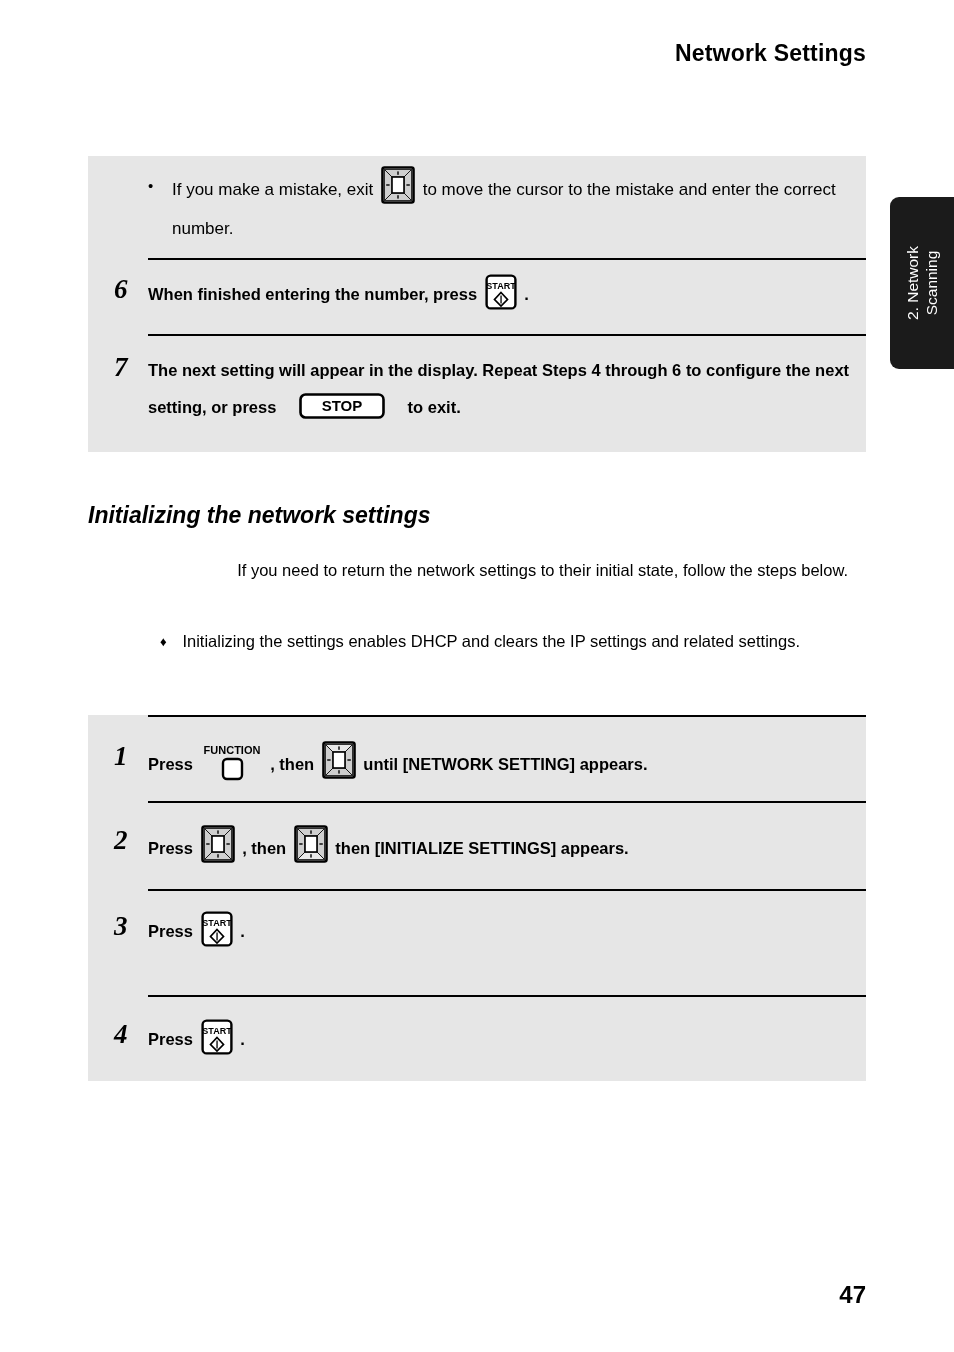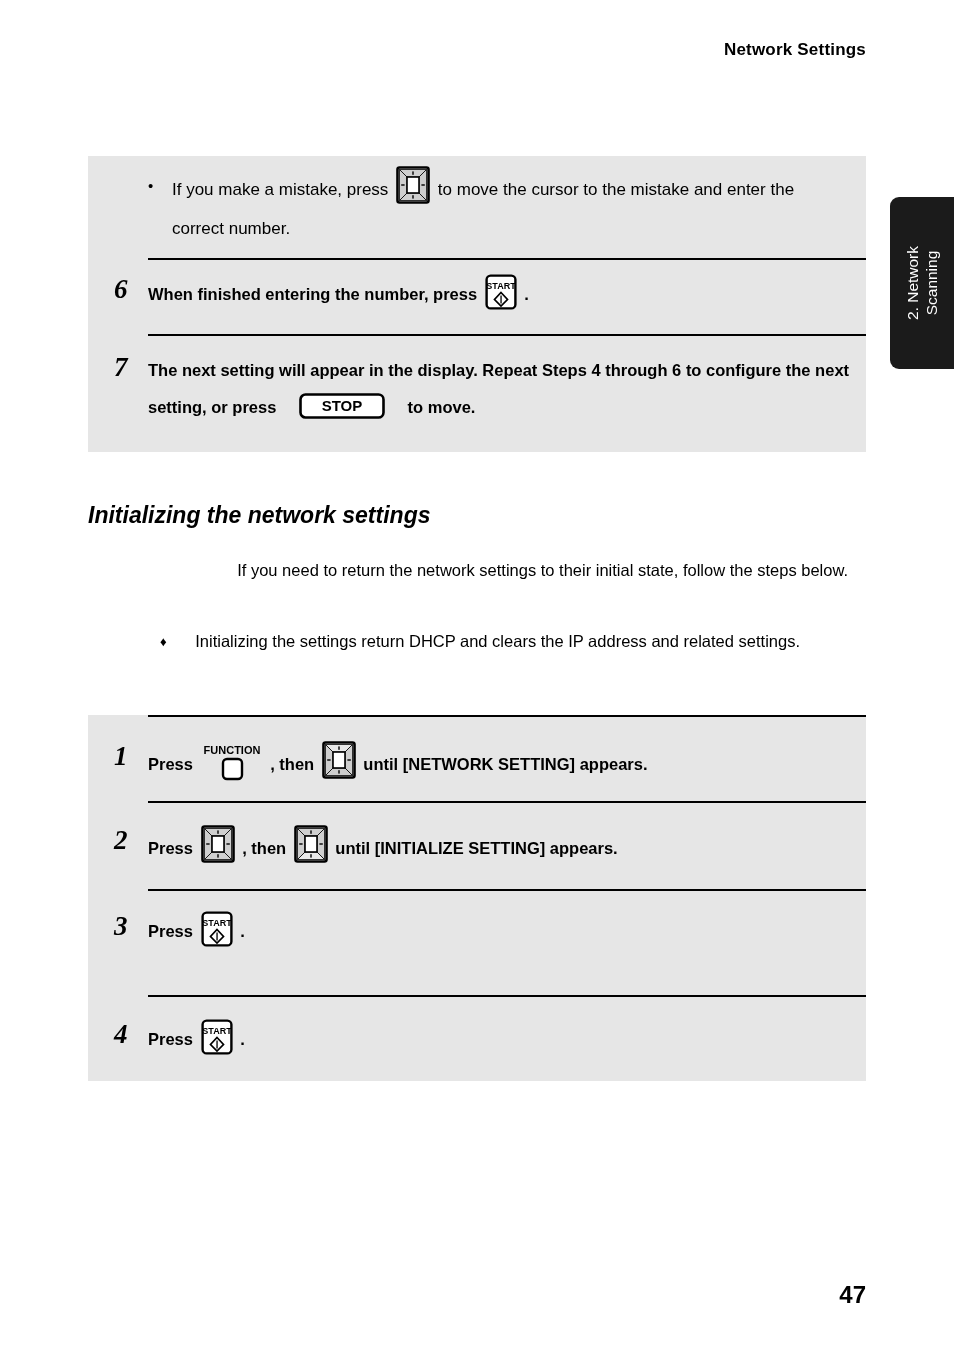--- a/index.html
+++ b/index.html
@@ -14,21 +14,21 @@
     font-family: "Liberation Sans", sans-serif;
     color: #000000;
     overflow: hidden;
   }
 
   
   .page-title {
     position: absolute;
     top: 40px;
     right: 88px;
-    font-size: 17px;
+    font-size: 23px;
     font-weight: bold;
     letter-spacing: 0.2px;
   }
 
   
   .side-tab {
     position: absolute;
     left: 890px;
     top: 197px;
     width: 64px;
@@ -203,21 +203,21 @@
     <div>2. Network</div>
     <div>Scanning</div>
   </div>
 </div>
 
 <div class="panel" id="panel-one">
 
   <div class="note">
     <span class="bullet">•</span>
     <span class="note-text">
-      <span>If you make a mistake, press</span>
+      <span>If you make a mistake, exit</span>
       <span class="key key-arrow">
         <svg width="34" height="38" viewBox="0 0 34 38">
           <rect x="1.5" y="1.5" width="31" height="35" rx="2" fill="#ffffff" stroke="#000000" stroke-width="2.6"></rect>
           <polygon points="3.5,3.5 30.5,3.5 23,11 11,11" fill="#cfcfcf" stroke="#000000" stroke-width="0.8"></polygon>
           <polygon points="3.5,34.5 30.5,34.5 23,27 11,27" fill="#cfcfcf" stroke="#000000" stroke-width="0.8"></polygon>
           <polygon points="3.5,3.5 3.5,34.5 11,27 11,11" fill="#cfcfcf" stroke="#000000" stroke-width="0.8"></polygon>
           <polygon points="30.5,3.5 30.5,34.5 23,27 23,11" fill="#cfcfcf" stroke="#000000" stroke-width="0.8"></polygon>
           <rect x="11" y="11" width="12" height="16" fill="#ffffff" stroke="#000000" stroke-width="1.6"></rect>
           <rect x="16.3" y="5.4" width="1.4" height="3.4" fill="#000000"></rect>
           <rect x="16.3" y="29.2" width="1.4" height="3.4" fill="#000000"></rect>
@@ -252,30 +252,30 @@
   <div class="step" style="top:196px">
     <div class="step-num">7</div>
     <div class="step-body">
       <span>The next setting will appear in the display. Repeat Steps 4 through 6 to configure the next setting, or press</span>
       <span class="key key-stop">
         <svg width="86" height="26" viewBox="0 0 86 26">
           <rect x="1.5" y="1.5" width="83" height="23" rx="5" fill="#ffffff" stroke="#000000" stroke-width="2.6"></rect>
           <text x="43" y="18" font-family="Liberation Sans, sans-serif" font-size="15" font-weight="bold" text-anchor="middle" fill="#000000">STOP</text>
         </svg>
       </span>
-      <span>to move.</span>
+      <span>to exit.</span>
     </div>
   </div>
 </div>
 
 <div class="section-heading">Initializing the network settings</div>
 <div class="body-para" id="para-intro">If you need to return the network settings to their initial state, follow the steps below.</div>
 <div class="body-para" id="para-note">
   <span class="dia">♦</span>
-  <span class="dia-text">Initializing the settings return DHCP and clears the IP address and related settings.</span>
+  <span class="dia-text">Initializing the settings enables DHCP and clears the IP settings and related settings.</span>
 </div>
 
 <div class="panel" id="panel-two">
 
   <div class="divider" style="top:0px"></div>
 
   <div class="step" style="top:26px">
     <div class="step-num">1</div>
     <div class="step-body">
       <span>Press</span>
@@ -332,21 +332,21 @@
           <polygon points="3.5,34.5 30.5,34.5 23,27 11,27" fill="#e9e9e9" stroke="#000000" stroke-width="0.8"></polygon>
           <polygon points="3.5,3.5 3.5,34.5 11,27 11,11" fill="#cfcfcf" stroke="#000000" stroke-width="0.8"></polygon>
           <polygon points="30.5,3.5 30.5,34.5 23,27 23,11" fill="#cfcfcf" stroke="#000000" stroke-width="0.8"></polygon>
           <rect x="11" y="11" width="12" height="16" fill="#ffffff" stroke="#000000" stroke-width="1.6"></rect>
           <rect x="16.3" y="5.4" width="1.4" height="3.4" fill="#000000"></rect>
           <rect x="16.3" y="29.2" width="1.4" height="3.4" fill="#000000"></rect>
           <rect x="5.2" y="18.3" width="3.4" height="1.4" fill="#000000"></rect>
           <rect x="25.4" y="18.3" width="3.4" height="1.4" fill="#000000"></rect>
         </svg>
       </span>
-      <span>until [INITIALIZE SETTING] appears.</span>
+      <span>then [INITIALIZE SETTINGS] appears.</span>
     </div>
   </div>
 
   <div class="divider" style="top:174px"></div>
 
   <div class="step" style="top:196px">
     <div class="step-num">3</div>
     <div class="step-body">
       <span>Press</span>
       <span class="key key-start">

